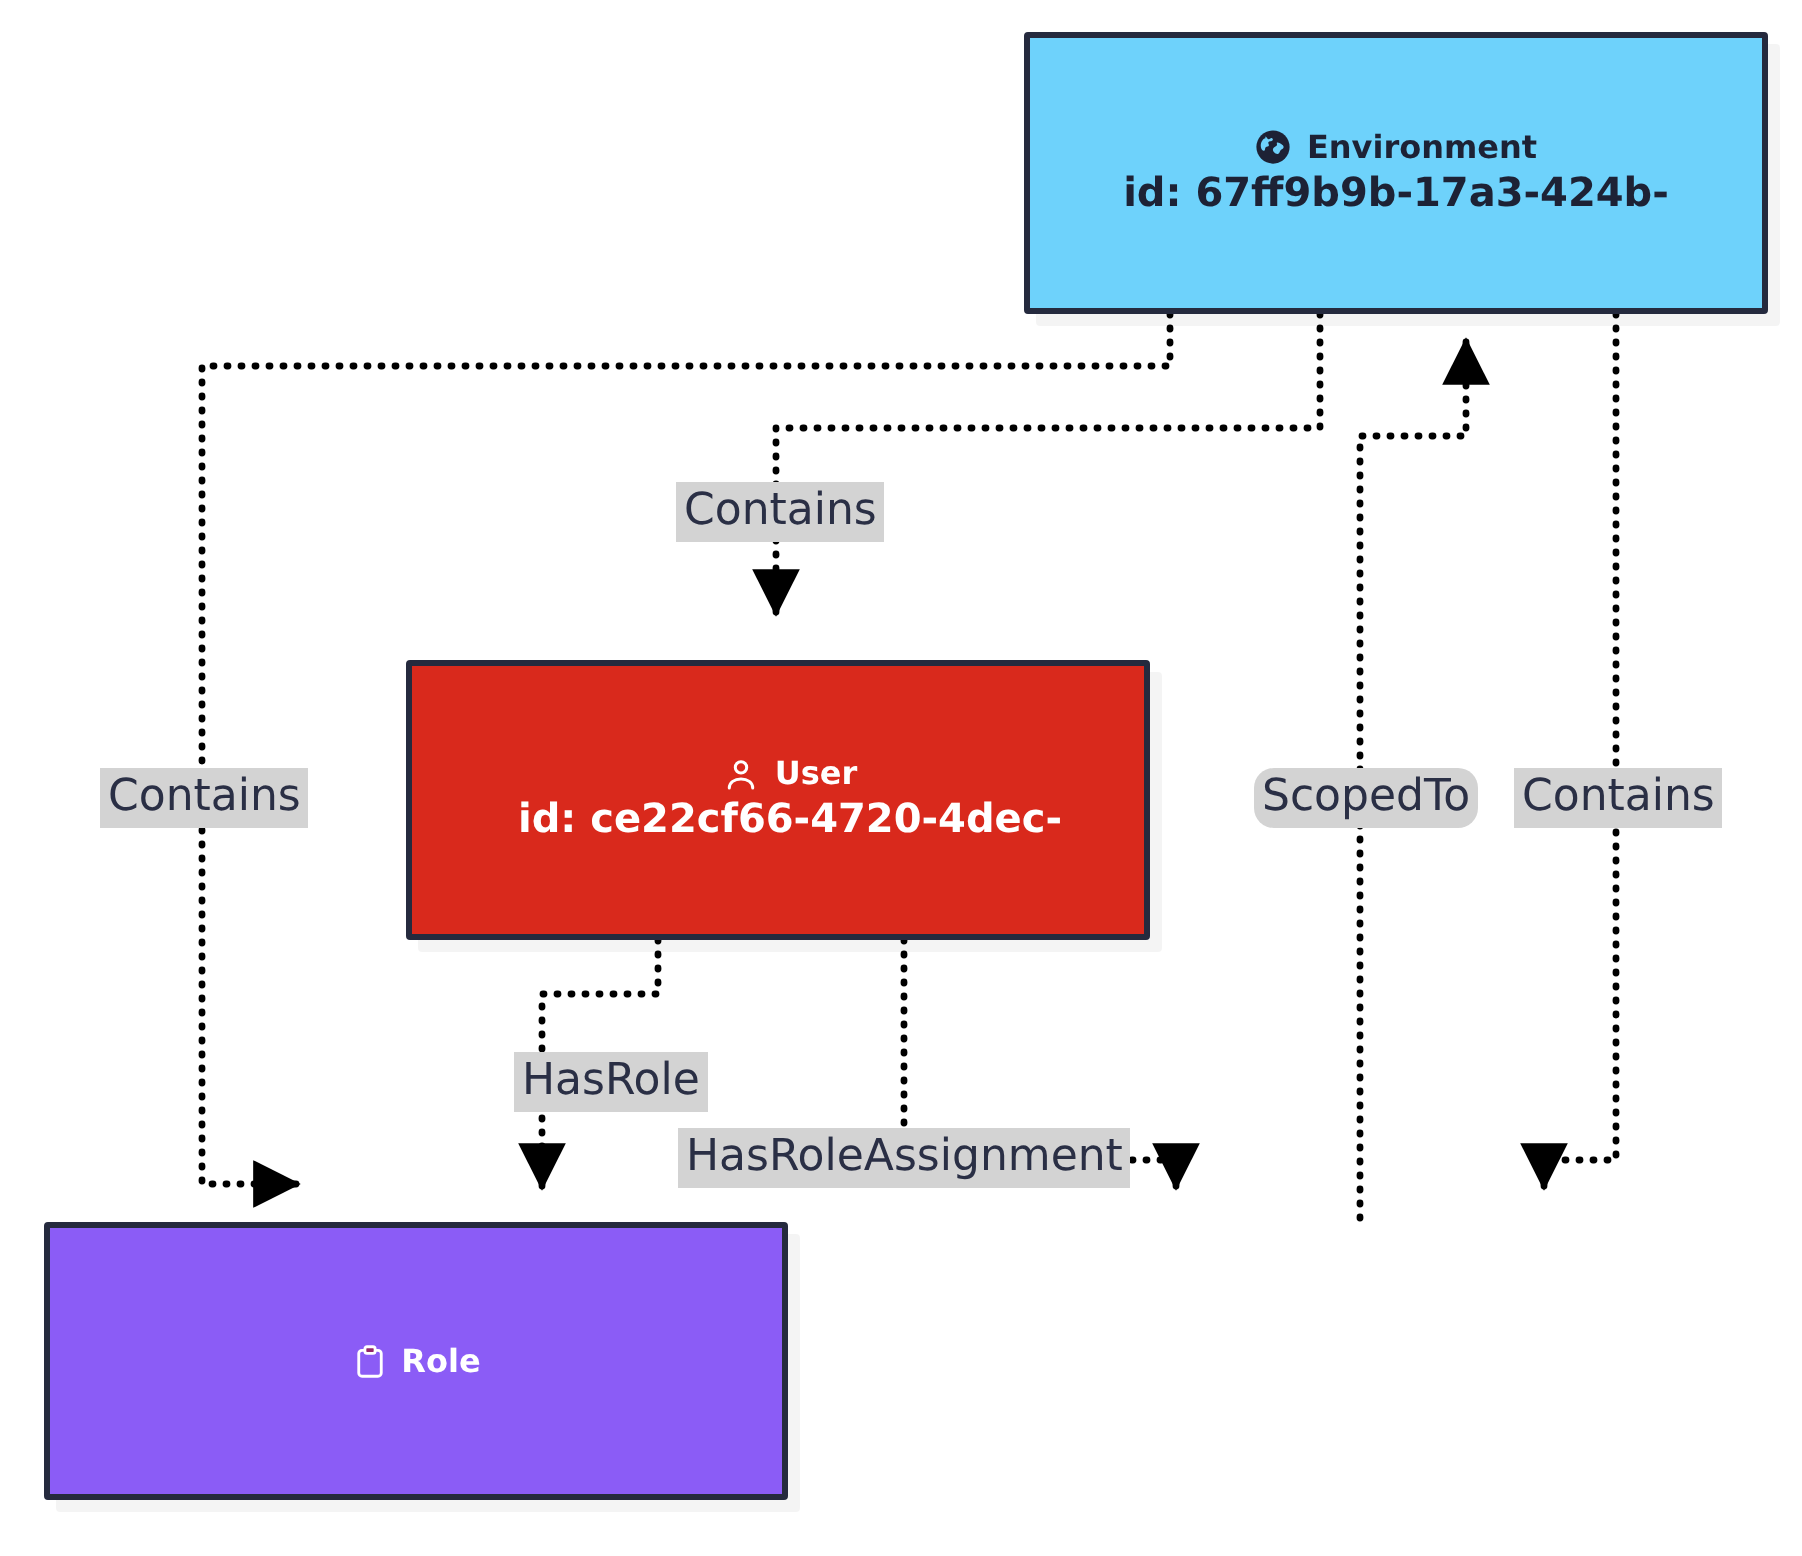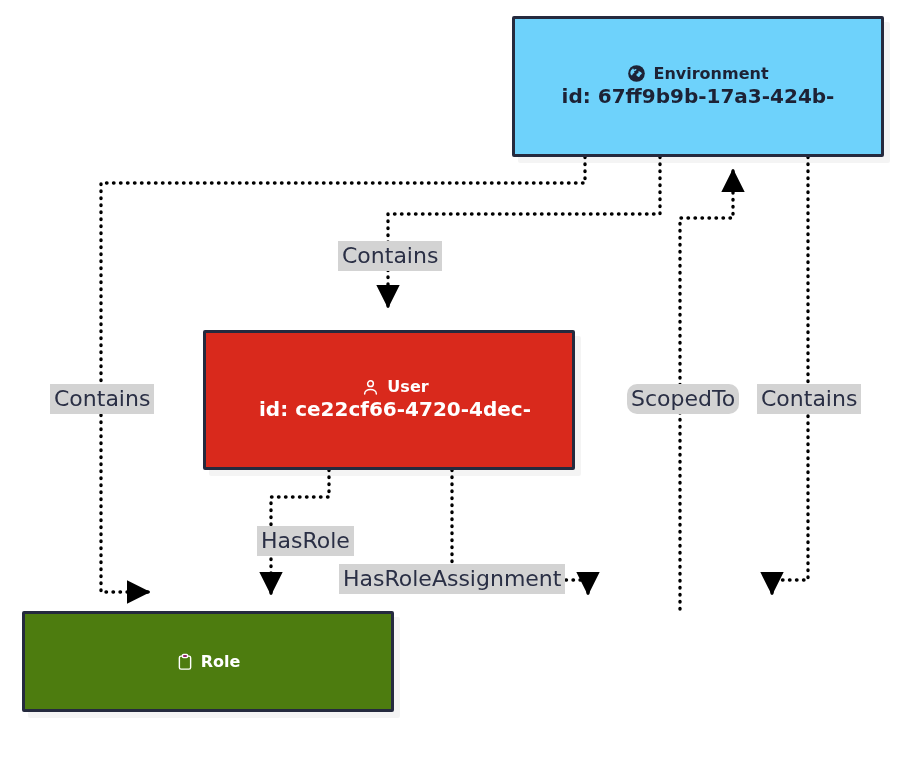--- a/index.html
+++ b/index.html
@@ -103,21 +103,21 @@
         <svg width="19" height="19" viewBox="0 0 24 24" fill="none" stroke="#ffffff" stroke-width="1.9" stroke-linecap="round" stroke-linejoin="round">
           <circle cx="12" cy="7.2" r="3.6"></circle>
           <path d="M4.6 20.2c0-3.5 3.3-5.7 7.4-5.7s7.4 2.2 7.4 5.7"></path>
         </svg>
       </span>
       <span>User</span>
     </div>
     <div class="idline">id: ce22cf66-4720-4dec-</div>
   </div>
 
-  <div class="node dark" style="left:22px;top:611px;width:372px;height:101px;background:#4d7c0f;">
+  <div class="node dark" style="left:22px;top:611px;width:372px;height:139px;background:#8b5cf6;">
     <div class="title">
       <span class="ico">
         <svg width="18" height="18" viewBox="0 0 24 24" fill="none" stroke="#ffffff" stroke-width="1.9" stroke-linejoin="round">
           <rect x="4.5" y="4.2" width="15" height="17.3" rx="2.2"></rect>
           <rect x="8.6" y="1.8" width="6.8" height="4.4" rx="1.4" fill="#94246b" stroke="#ffffff"></rect>
         </svg>
       </span>
       <span>Role</span>
     </div>
   </div>

